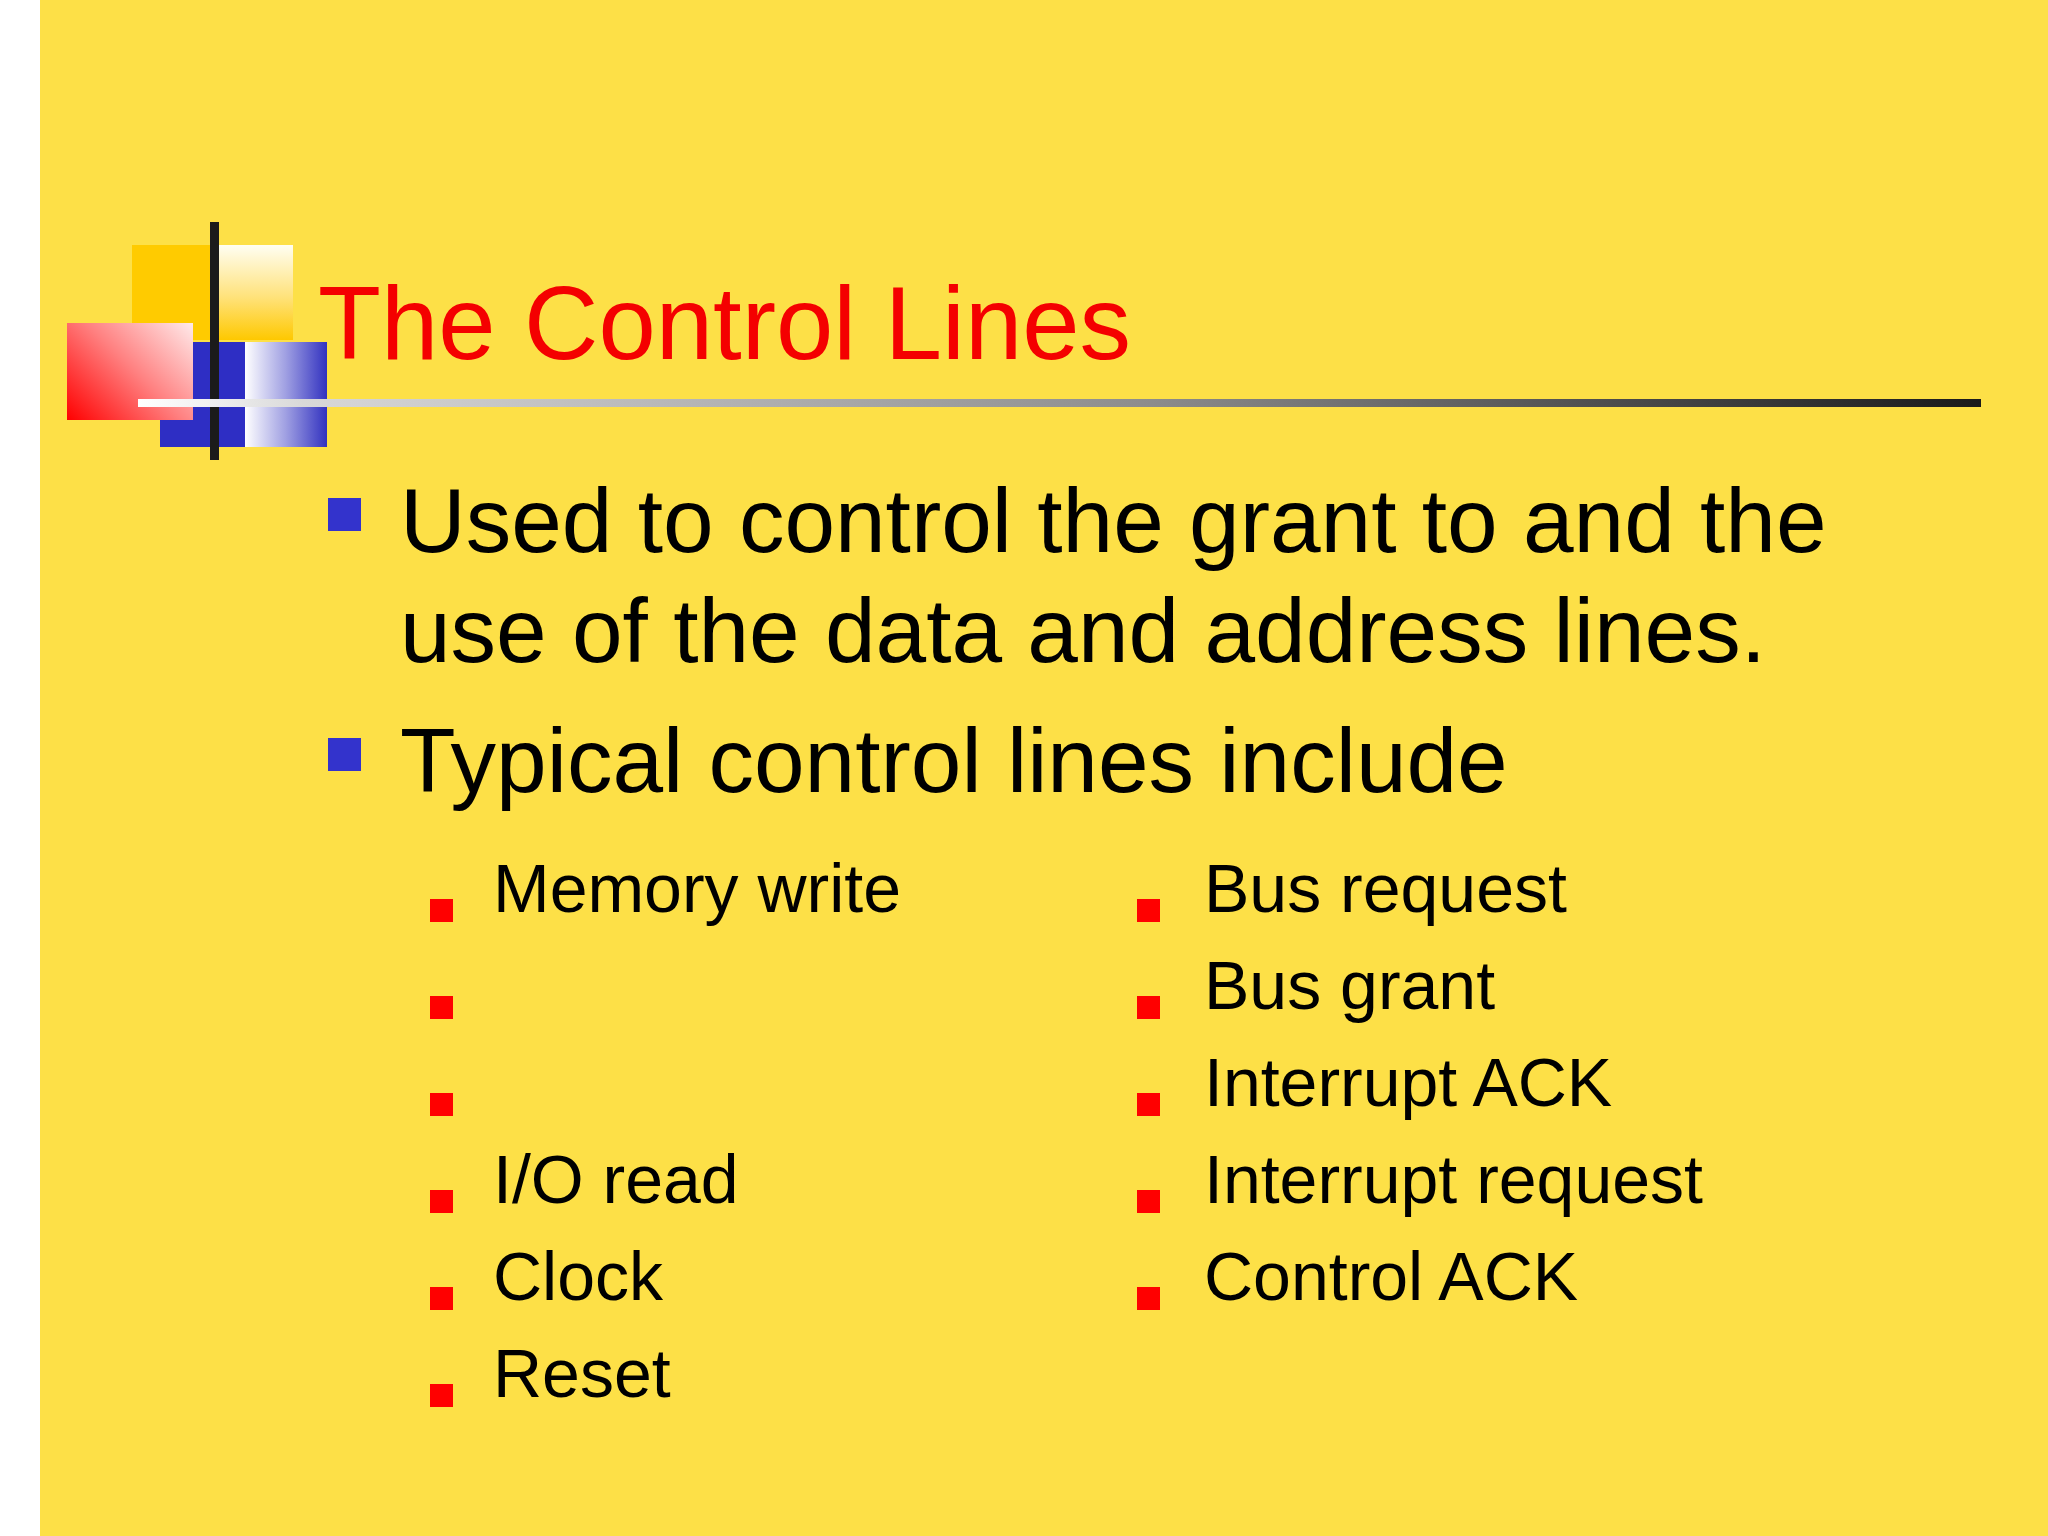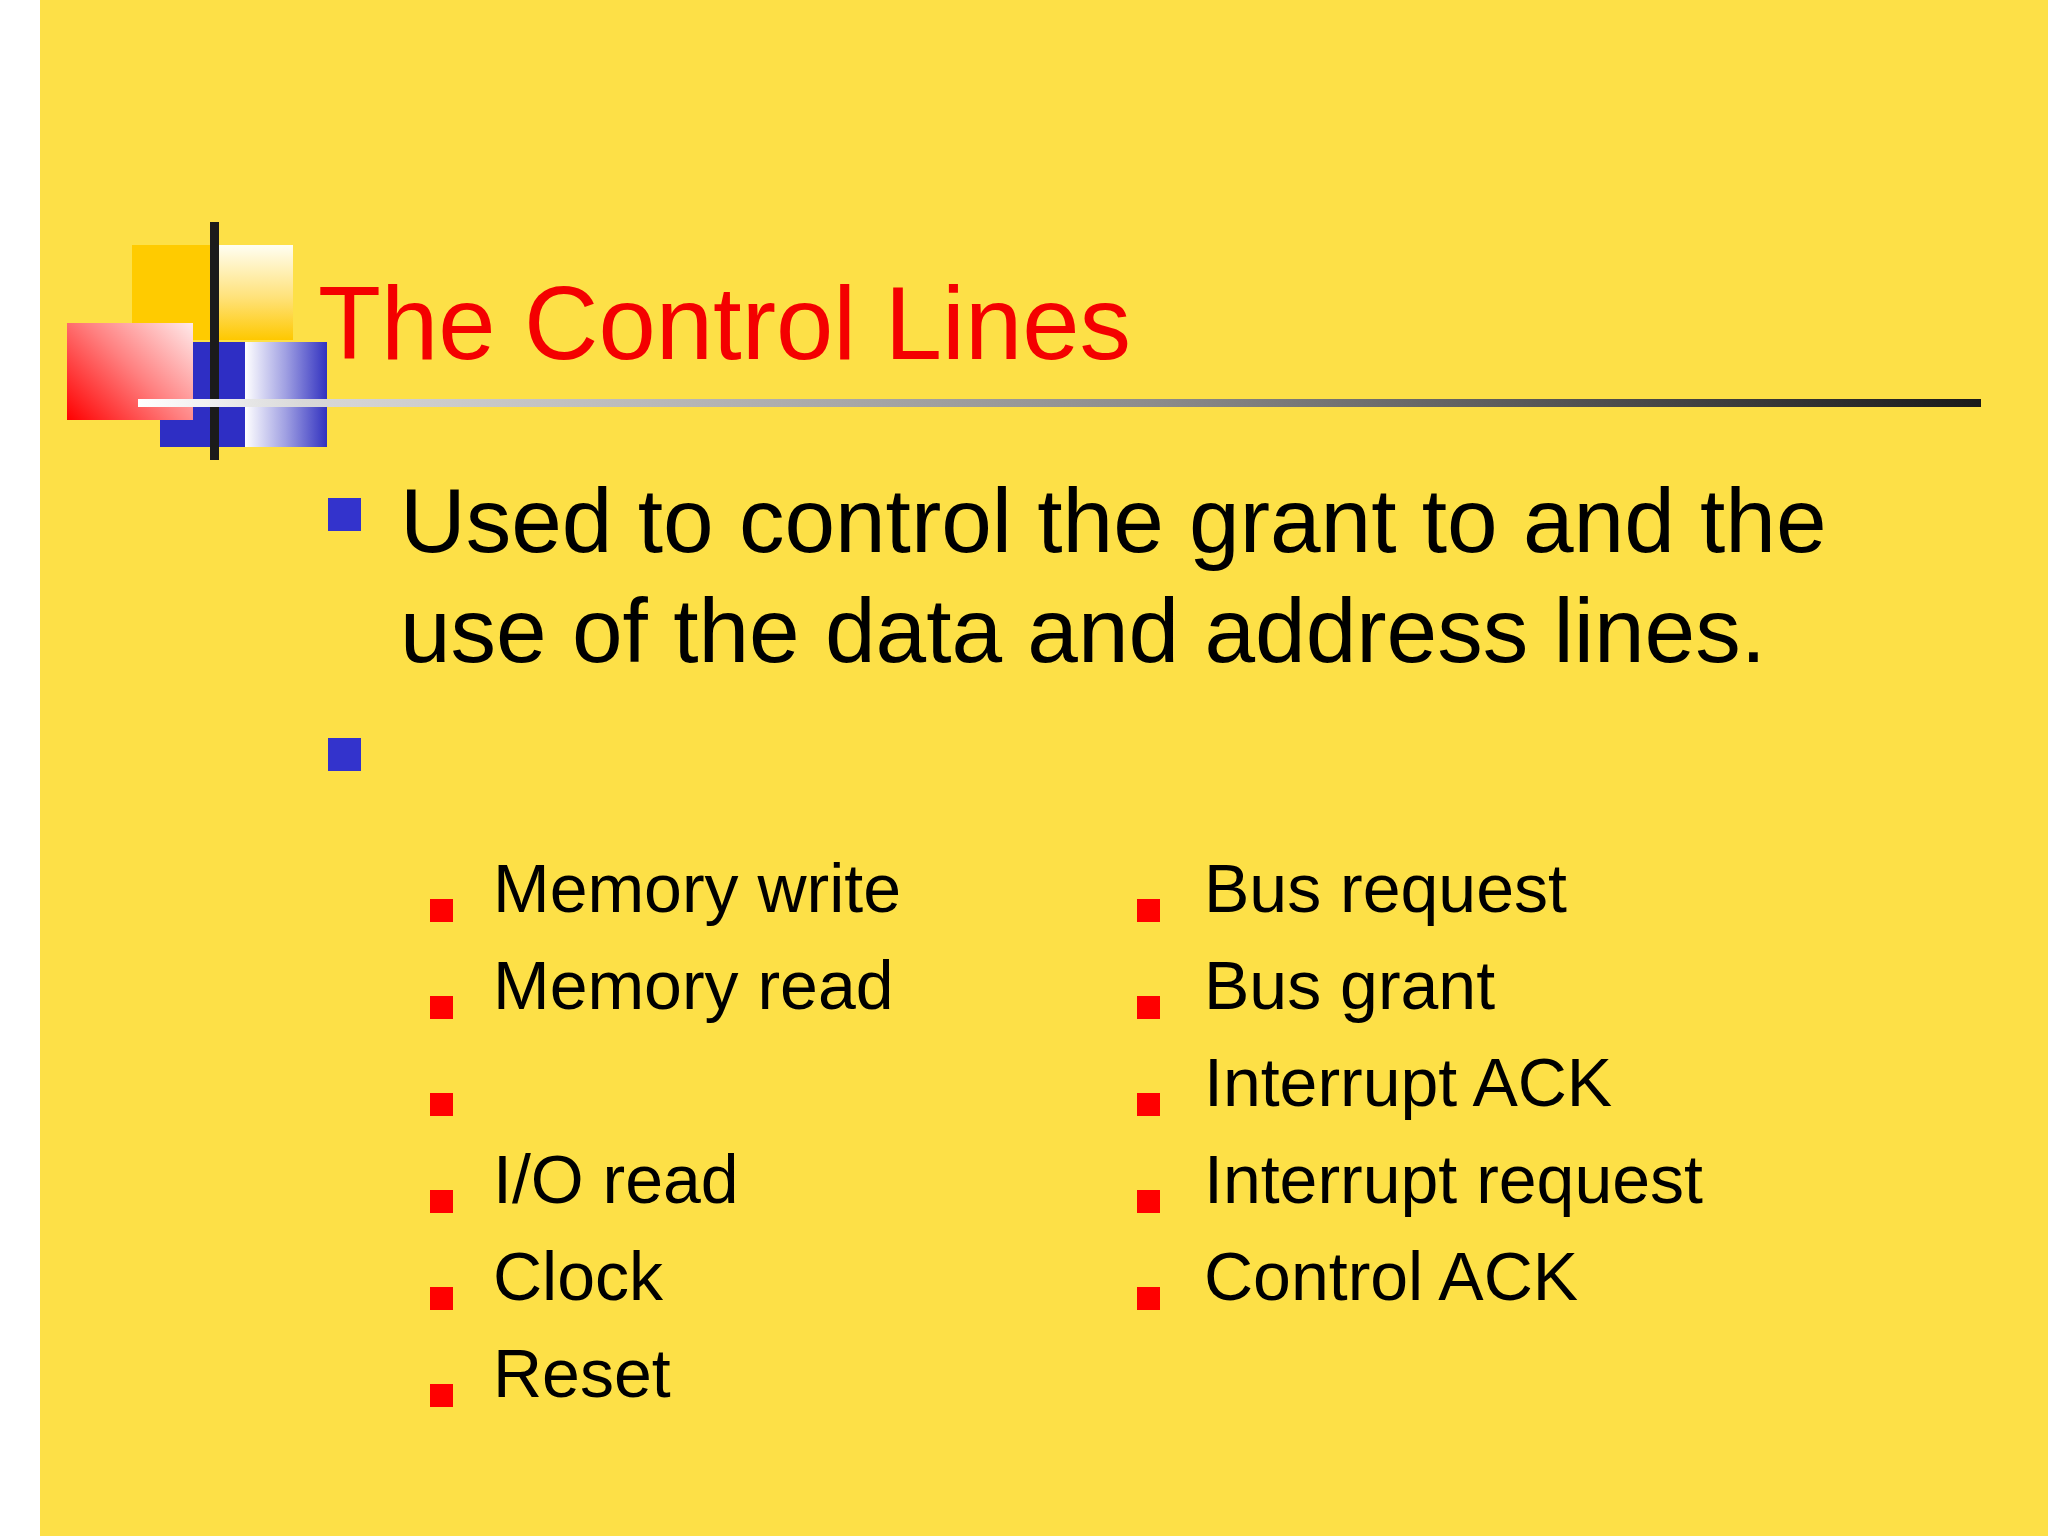--- a/index.html
+++ b/index.html
@@ -109,29 +109,29 @@
   <div class="abs slide-title">The Control Lines</div>
   <div class="abs title-rule"></div>
 
   <div class="abs bullet-sq b1-sq"></div>
   <div class="abs body-text b1-text">
     <span class="line">Used to control the grant to and the</span>
     <span class="line">use of the data and address lines.</span>
   </div>
 
   <div class="abs bullet-sq b2-sq"></div>
+  <div class="abs body-text b2-text">Typical control lines include</div>
 
   <div class="abs sublist list-left">
     <div class="row">
       <span class="sub-sq"></span>
       <span class="label">Memory write</span>
     </div>
     <div class="row">
       <span class="sub-sq"></span>
-      <span class="label">Memory read</span>
     </div>
     <div class="row">
       <span class="sub-sq"></span>
     </div>
     <div class="row">
       <span class="sub-sq"></span>
       <span class="label">I/O read</span>
     </div>
     <div class="row">
       <span class="sub-sq"></span>

